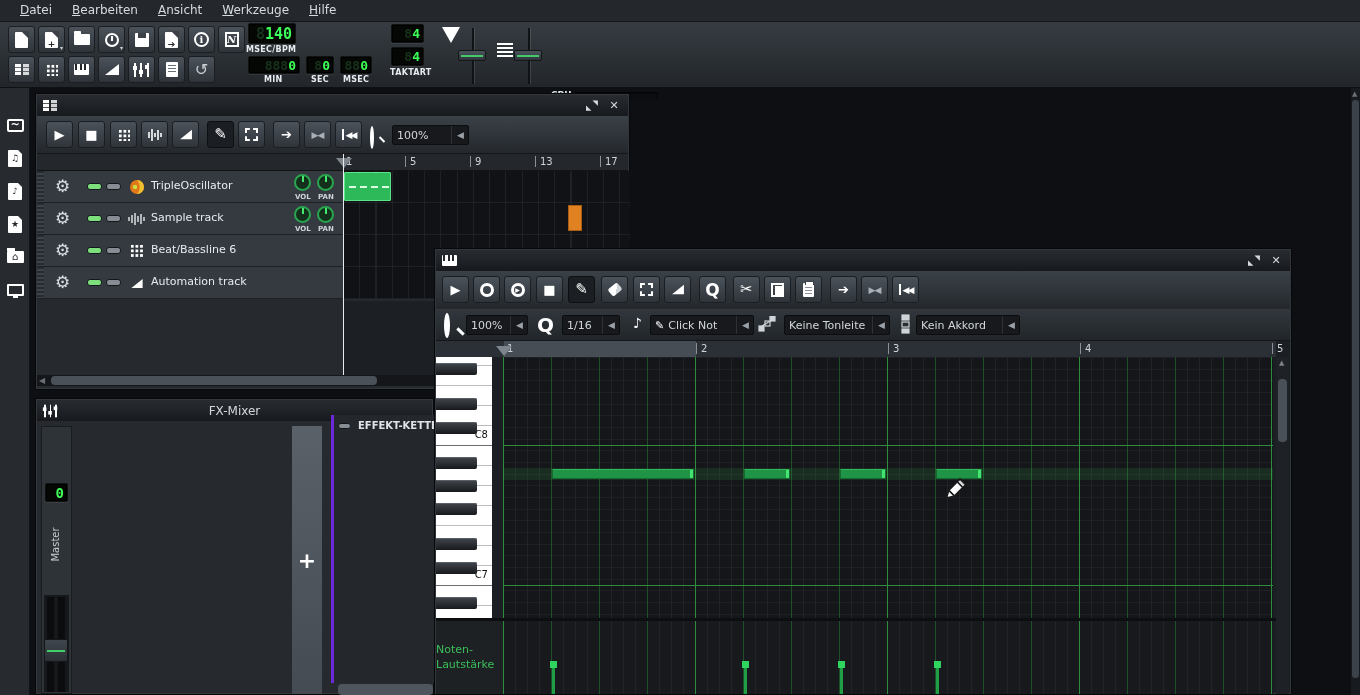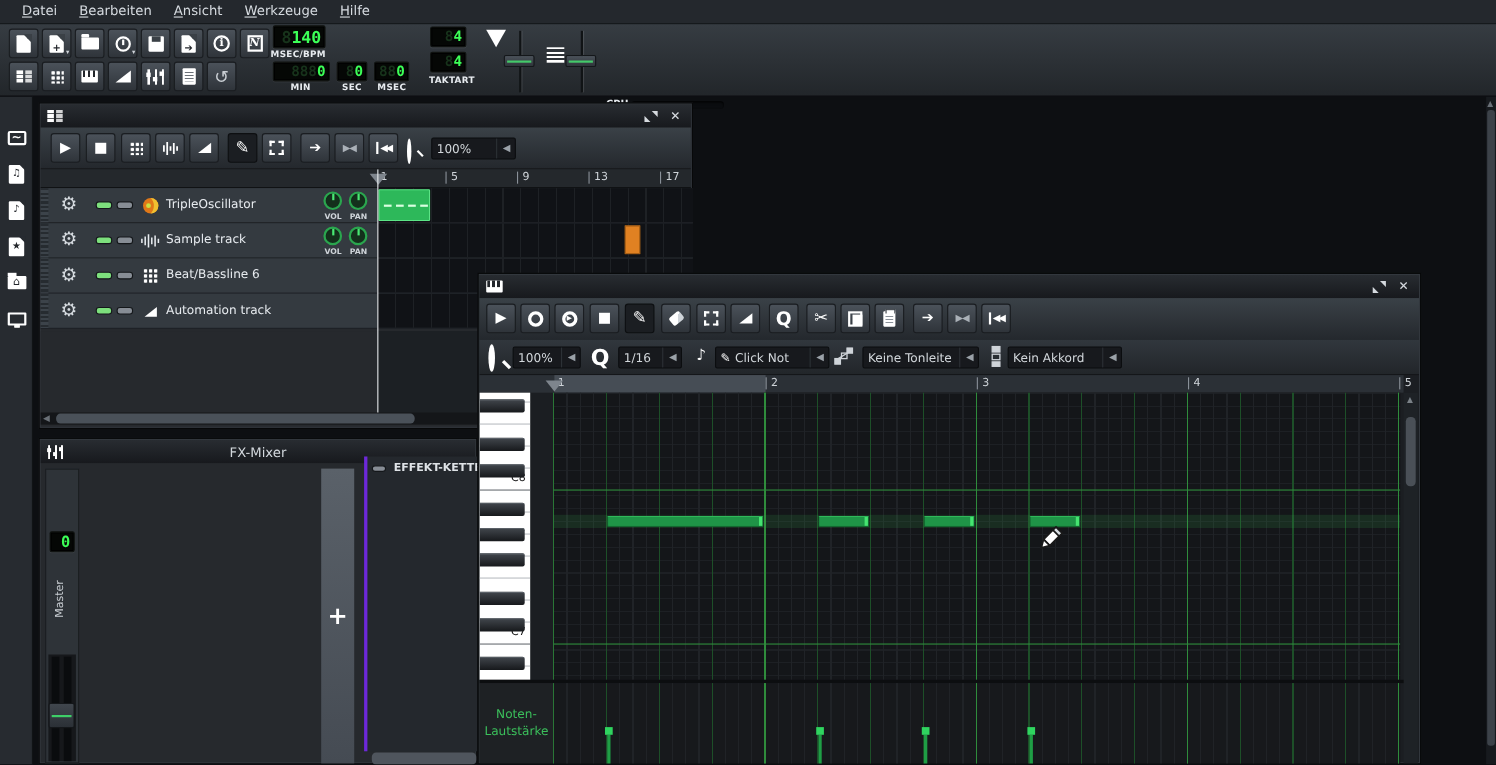--- a/index.html
+++ b/index.html
@@ -213,21 +213,21 @@
   #mx-hscroll{position:absolute;left:302px;top:285px;width:95px;height:11px;border-radius:4px;background:#4f555d}
 
   
   #win-piano{left:434px;top:248px;width:858px;height:447px;background:#1b1e22}
   #pr-tb1{position:absolute;left:1px;right:1px;top:22px;height:38px;
     background:linear-gradient(#3a4147,#24282d)}
   #pr-tb2{position:absolute;left:1px;right:1px;top:60px;height:32px;
     background:linear-gradient(#31373d,#22262a);border-bottom:1px solid #141619}
   #pr-timeline{position:absolute;left:1px;right:15px;top:92px;height:16px;background:#2b3036}
   #pr-timeline .band{position:absolute;left:68px;top:0;width:192px;height:16px;background:#464d55}
-  #pr-keys{position:absolute;left:1px;top:108px;width:46px;height:261px;background:#fff;overflow:hidden}
+  #pr-keys{position:absolute;left:1px;top:108px;width:56px;height:261px;background:#fff;overflow:hidden}
   .kb-sep{position:absolute;left:0;right:0;height:1px;background:#b9bdc2}
   .kb-oct{position:absolute;left:0;right:0;height:1px;background:#6a6f74}
   .kb-black{position:absolute;left:0;width:41px;height:12px;border-radius:0 2px 2px 0;
     background:linear-gradient(#42474d,#17191c);box-shadow:inset 0 1px 0 #5a6067}
   .kb-label{position:absolute;right:4px;font-size:10px;color:#111;line-height:12px}
   #pr-roll{position:absolute;left:68px;top:108px;width:770px;height:261px;background:#141619;overflow:hidden;
     background-image:
       repeating-linear-gradient(to right,#2f8c3c 0 1px,transparent 1px 192px),
       repeating-linear-gradient(to right,#1d4f28 0 1px,transparent 1px 48px),
       repeating-linear-gradient(to right,#202327 0 1px,transparent 1px 12px),
@@ -235,21 +235,21 @@
   .oct-line{position:absolute;left:0;right:0;height:1px;background:#2f8c3c}
   #pr-rowband{position:absolute;left:0;right:0;top:111px;height:12px;background:rgba(56,170,80,.16)}
   .note{position:absolute;height:10px;background:#1f9447;border:1px solid #136b31;border-top-color:#2fb95a;
     border-radius:1px}
   .note::after{content:"";position:absolute;right:0;top:0;bottom:0;width:3px;background:#45e470}
   #pr-vscroll{position:absolute;right:2px;top:108px;width:13px;bottom:0;background:#1e2226}
   #pr-vscroll .arrow{position:absolute;left:3px;top:2px;font-size:7px;color:#7a8187}
   #pr-vscroll .thumb{position:absolute;left:2px;top:22px;width:9px;height:63px;border-radius:4px;background:#4a5057}
   #pr-sep{position:absolute;left:1px;right:15px;top:369px;height:3px;background:#0c0e10}
   #pr-vel-label{position:absolute;left:1px;top:372px;width:67px;bottom:0;background:#1e2124;
-    color:#3bbf5b;font-size:11px;text-align:center}
+    color:#3bbf5b;font-size:11px;}
   #pr-vel-label div{margin-top:2px}
   #pr-vel{position:absolute;left:68px;top:372px;width:770px;bottom:0;background:#17191c;overflow:hidden;
     background-image:
       repeating-linear-gradient(to right,#2f8c3c 0 1px,transparent 1px 192px),
       repeating-linear-gradient(to right,#1d4f28 0 1px,transparent 1px 48px),
       repeating-linear-gradient(to right,#202327 0 1px,transparent 1px 12px)}
   .vel-line{position:absolute;width:3px;background:#1f9e45}
   .vel-knob{position:absolute;width:7px;height:7px;background:#2fd45f}
   #cursor-pencil{position:absolute;left:504px;top:226px;width:30px;height:30px;z-index:5}
 

